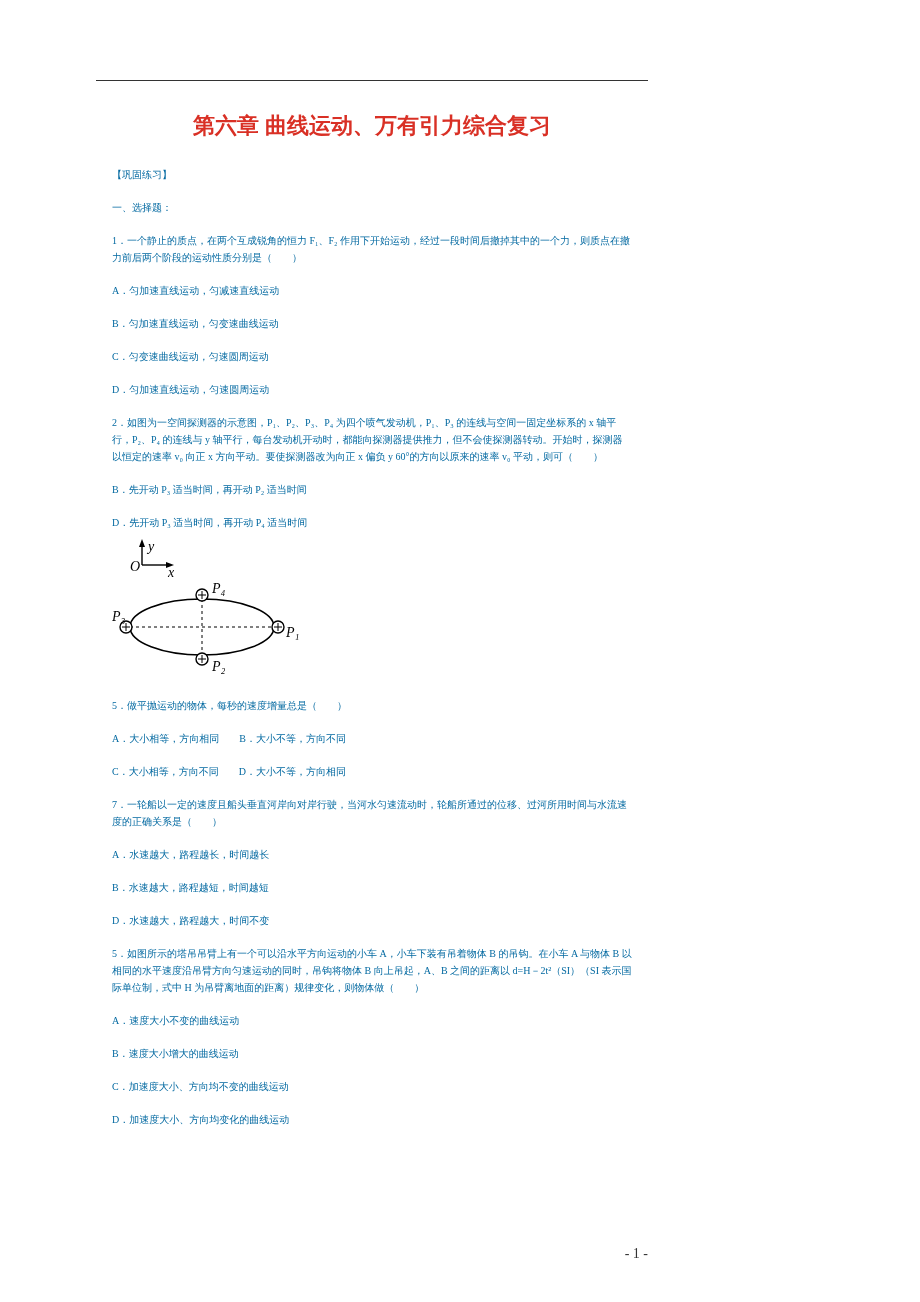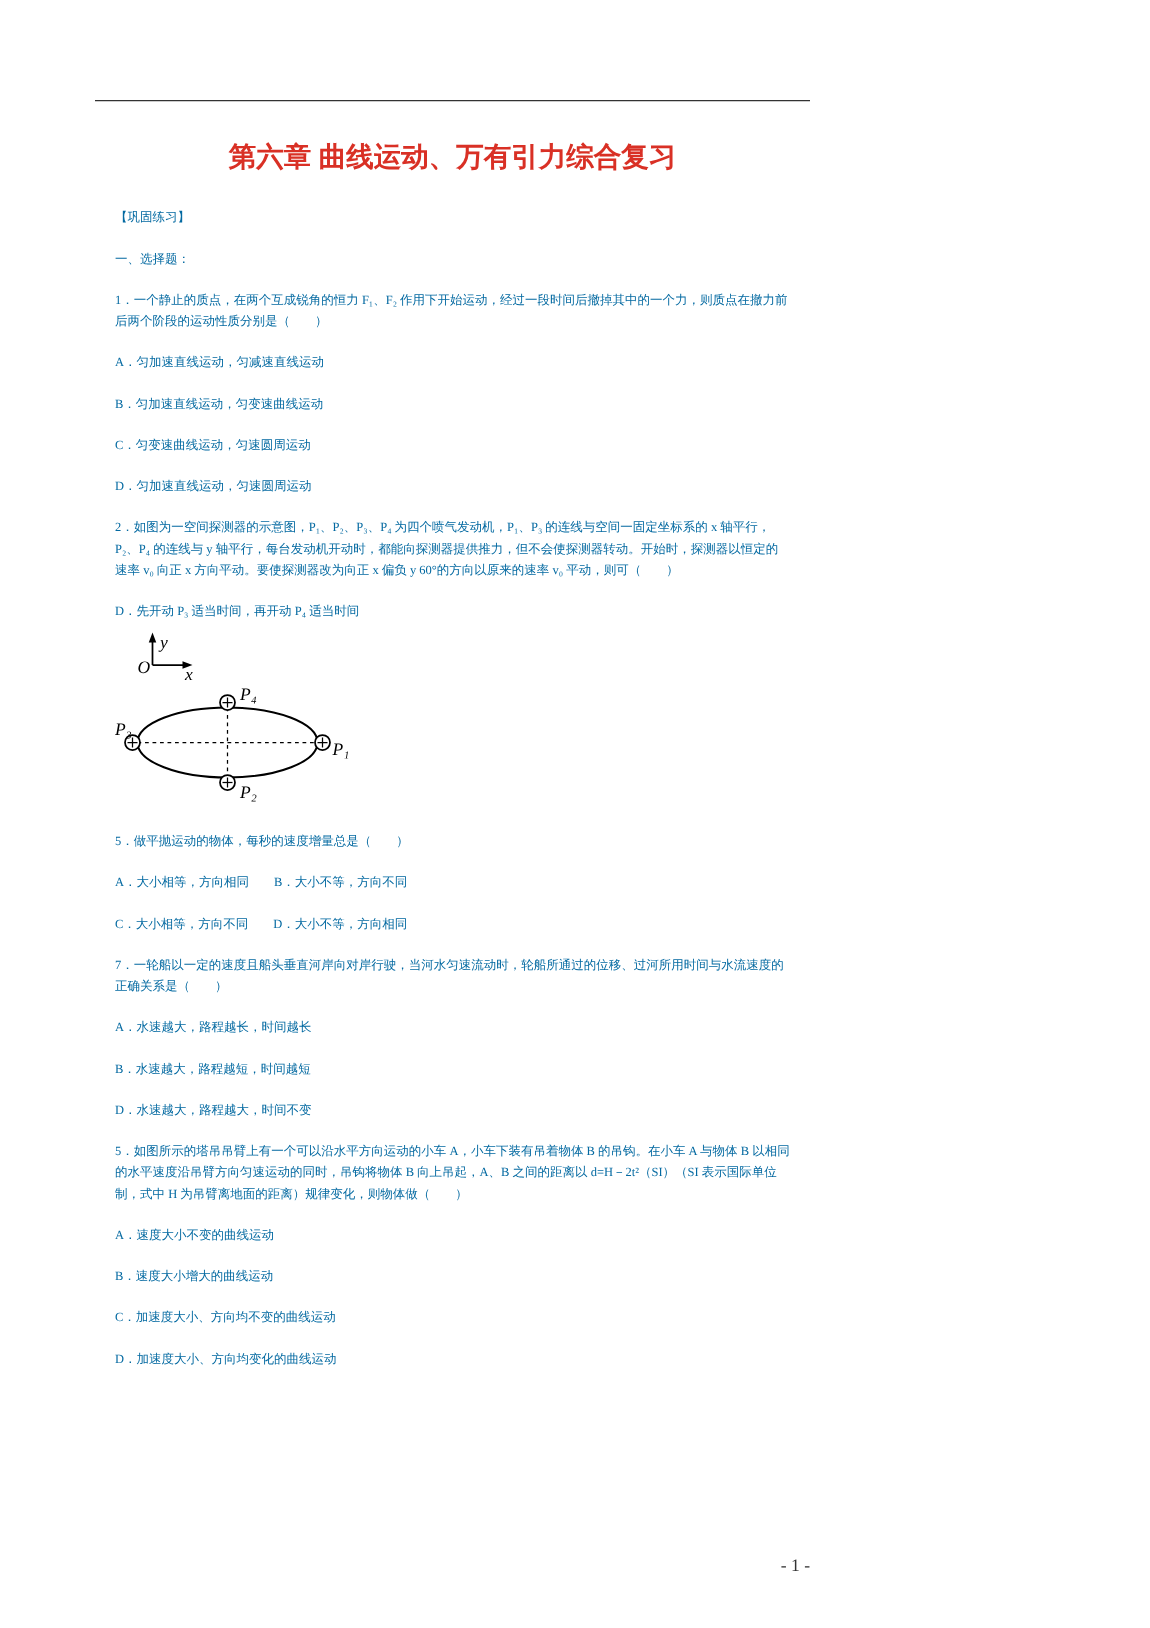--- a/index.html
+++ b/index.html
@@ -5,21 +5,21 @@
   body {
     margin: 0;
     padding: 0;
     font-family: "SimSun", "宋体", serif;
     background: #fff;
     width: 920px;
   }
   .page {
     width: 748px;
     min-height: 1302px;
-    padding: 80px 100px 40px 76px;
+    padding: 80px 100px 40px 96px;
     box-sizing: border-box;
     position: relative;
   }
   .hr-line {
     border: none;
     border-top: 1px solid #333;
     margin: 0 0 30px 0;
   }
   .title {
     color: #d93025;
@@ -68,20 +68,21 @@
   <p class="body-text section-green block">【巩固练习】</p>
   <p class="body-text section-blue block">一、选择题：</p>
 
   <p class="body-text block">1．一个静止的质点，在两个互成锐角的恒力 F₁、F₂ 作用下开始运动，经过一段时间后撤掉其中的一个力，则质点在撤力前后两个阶段的运动性质分别是（　　）</p>
   <p class="body-text block">A．匀加速直线运动，匀减速直线运动</p>
   <p class="body-text block">B．匀加速直线运动，匀变速曲线运动</p>
   <p class="body-text block">C．匀变速曲线运动，匀速圆周运动</p>
   <p class="body-text block">D．匀加速直线运动，匀速圆周运动</p>
 
   <p class="body-text block">2．如图为一空间探测器的示意图，P₁、P₂、P₃、P₄ 为四个喷气发动机，P₁、P₃ 的连线与空间一固定坐标系的 x 轴平行，P₂、P₄ 的连线与 y 轴平行，每台发动机开动时，都能向探测器提供推力，但不会使探测器转动。开始时，探测器以恒定的速率 v₀ 向正 x 方向平动。要使探测器改为向正 x 偏负 y 60°的方向以原来的速率 v₀ 平动，则可（　　）</p>
+  <p class="body-text block">B．先开动 P₃ 适当时间，再开动 P₂ 适当时间</p>
   <p class="body-text block">D．先开动 P₃ 适当时间，再开动 P₄ 适当时间</p>
 
   <div class="diagram">
     <svg width="190" height="140" viewBox="0 0 190 140">
 
       <line x1="30" y1="28" x2="30" y2="6" stroke="#000" stroke-width="1.4"></line>
       <polygon points="30,2 27,10 33,10" fill="#000"></polygon>
       <line x1="30" y1="28" x2="58" y2="28" stroke="#000" stroke-width="1.4"></line>
       <polygon points="62,28 54,25 54,31" fill="#000"></polygon>
       <text x="36" y="14" font-size="14" font-style="italic">y</text>

